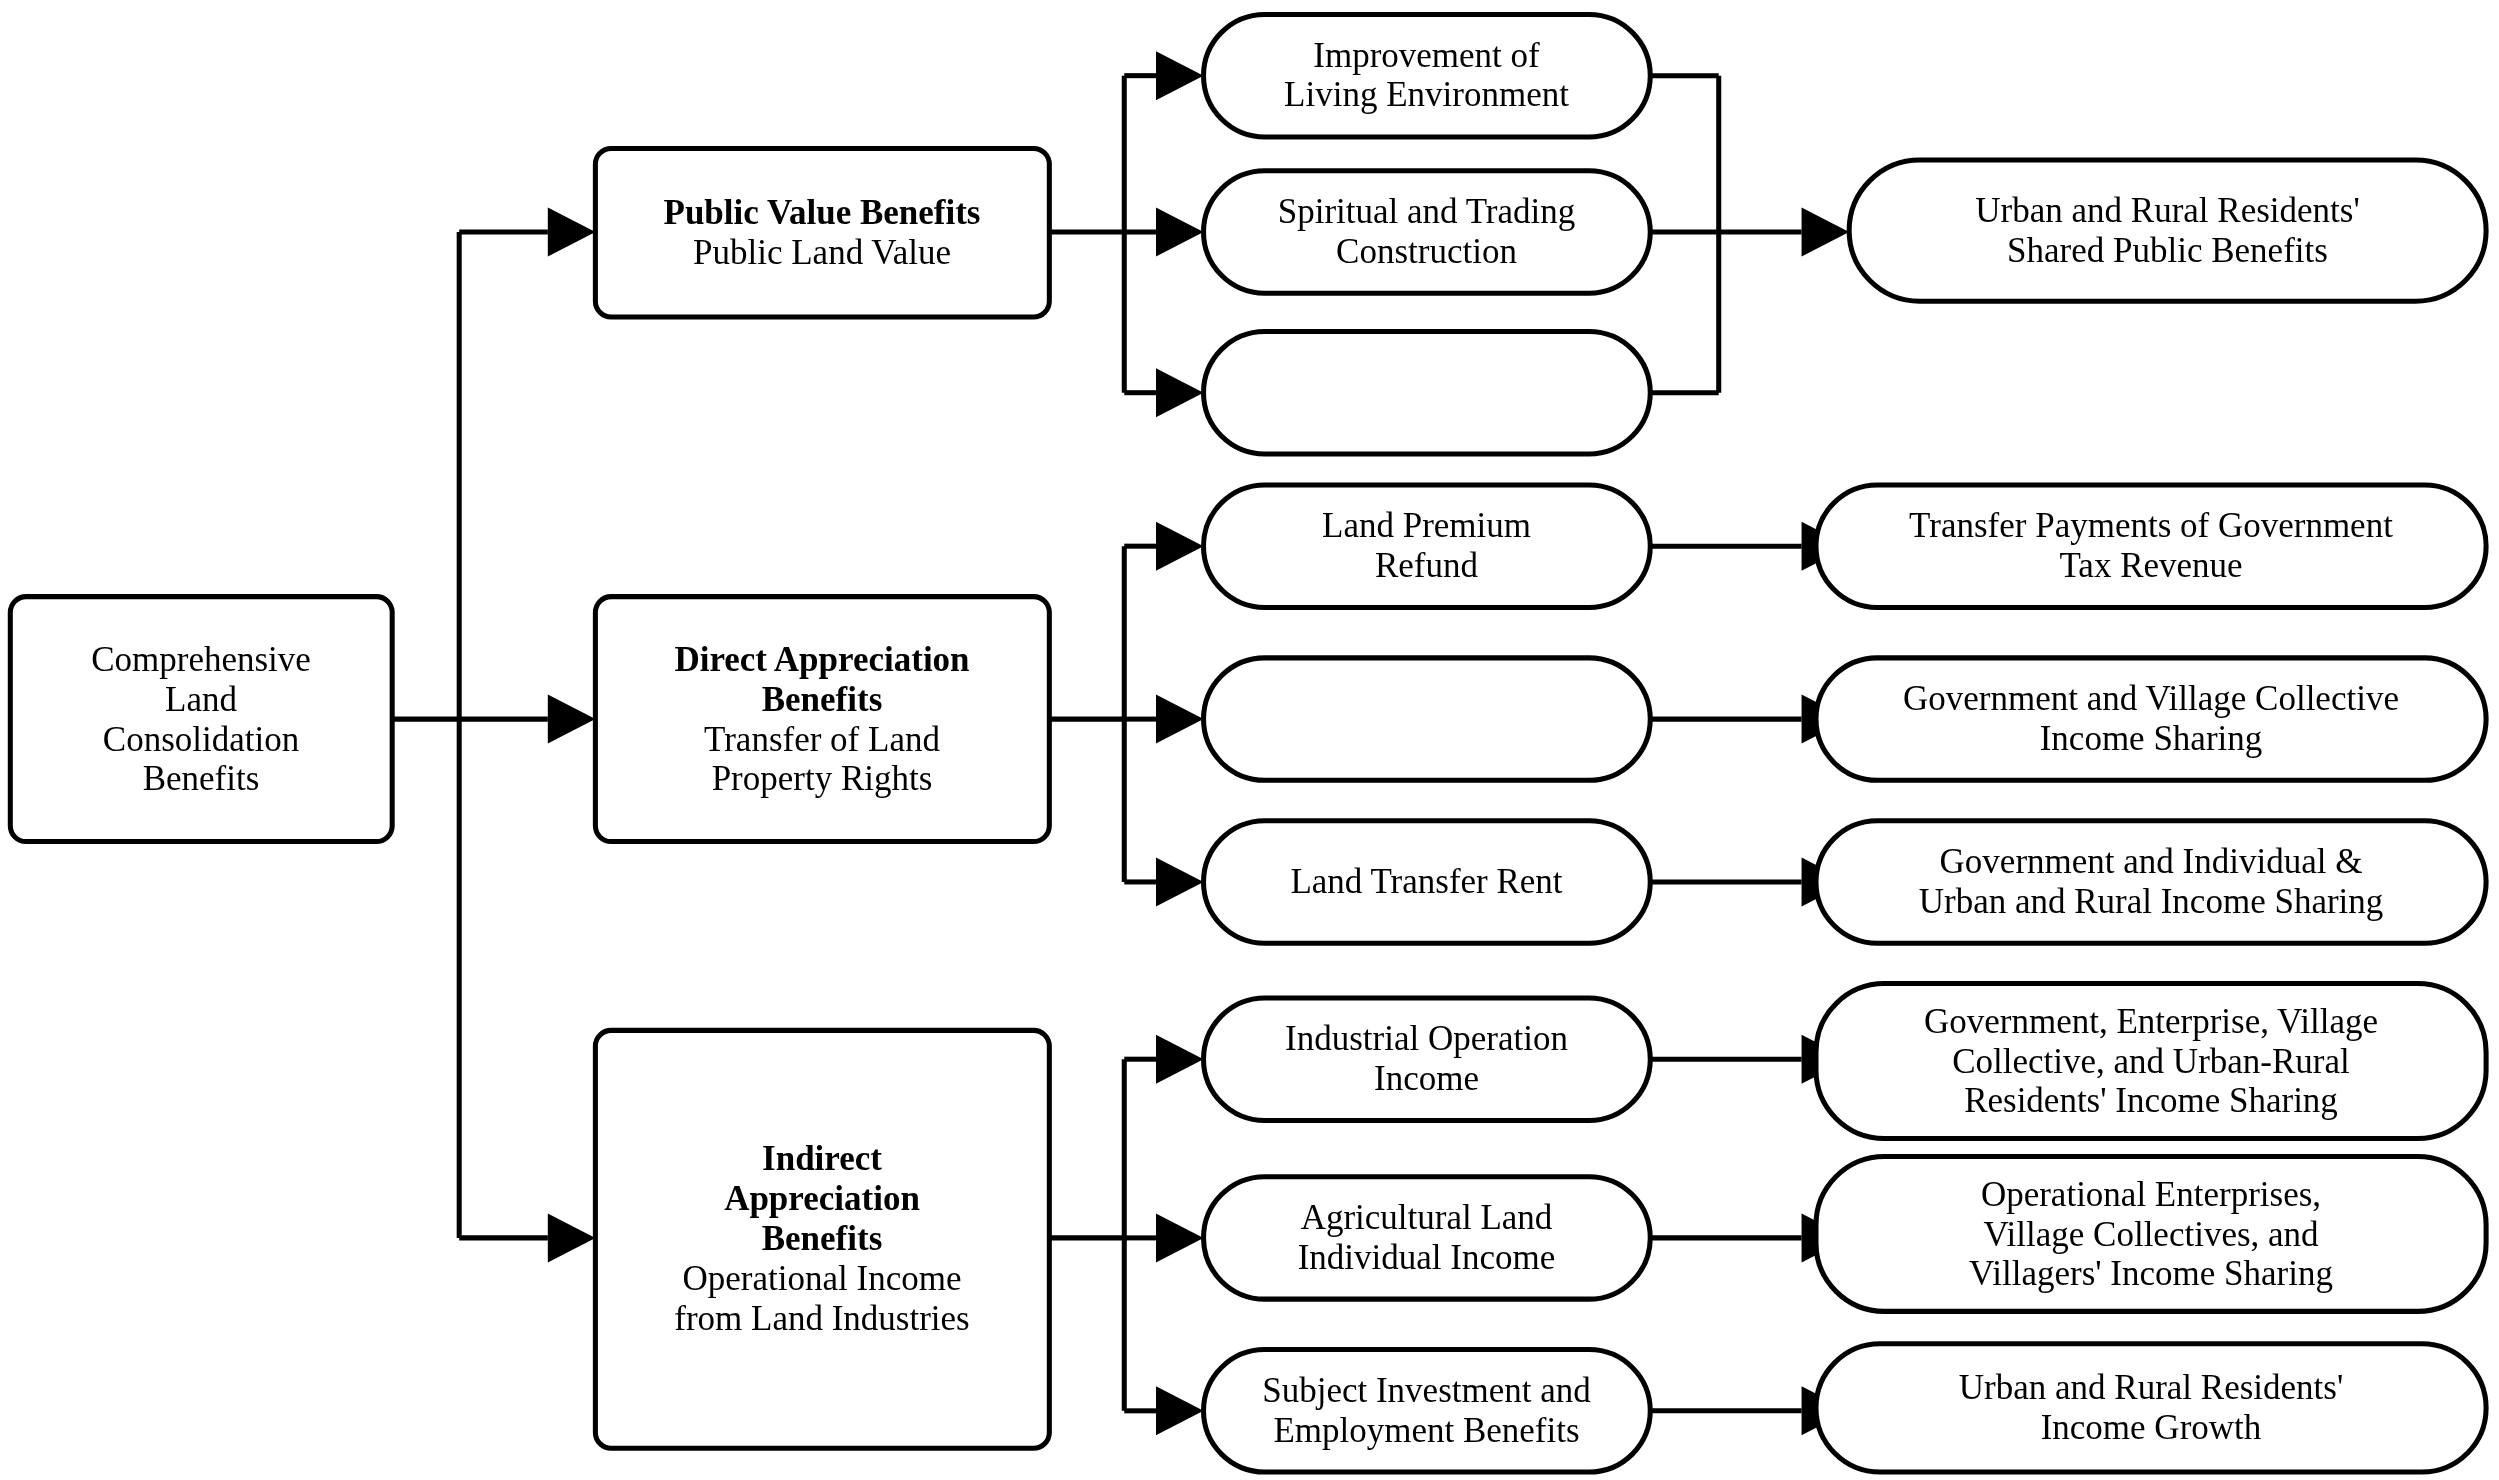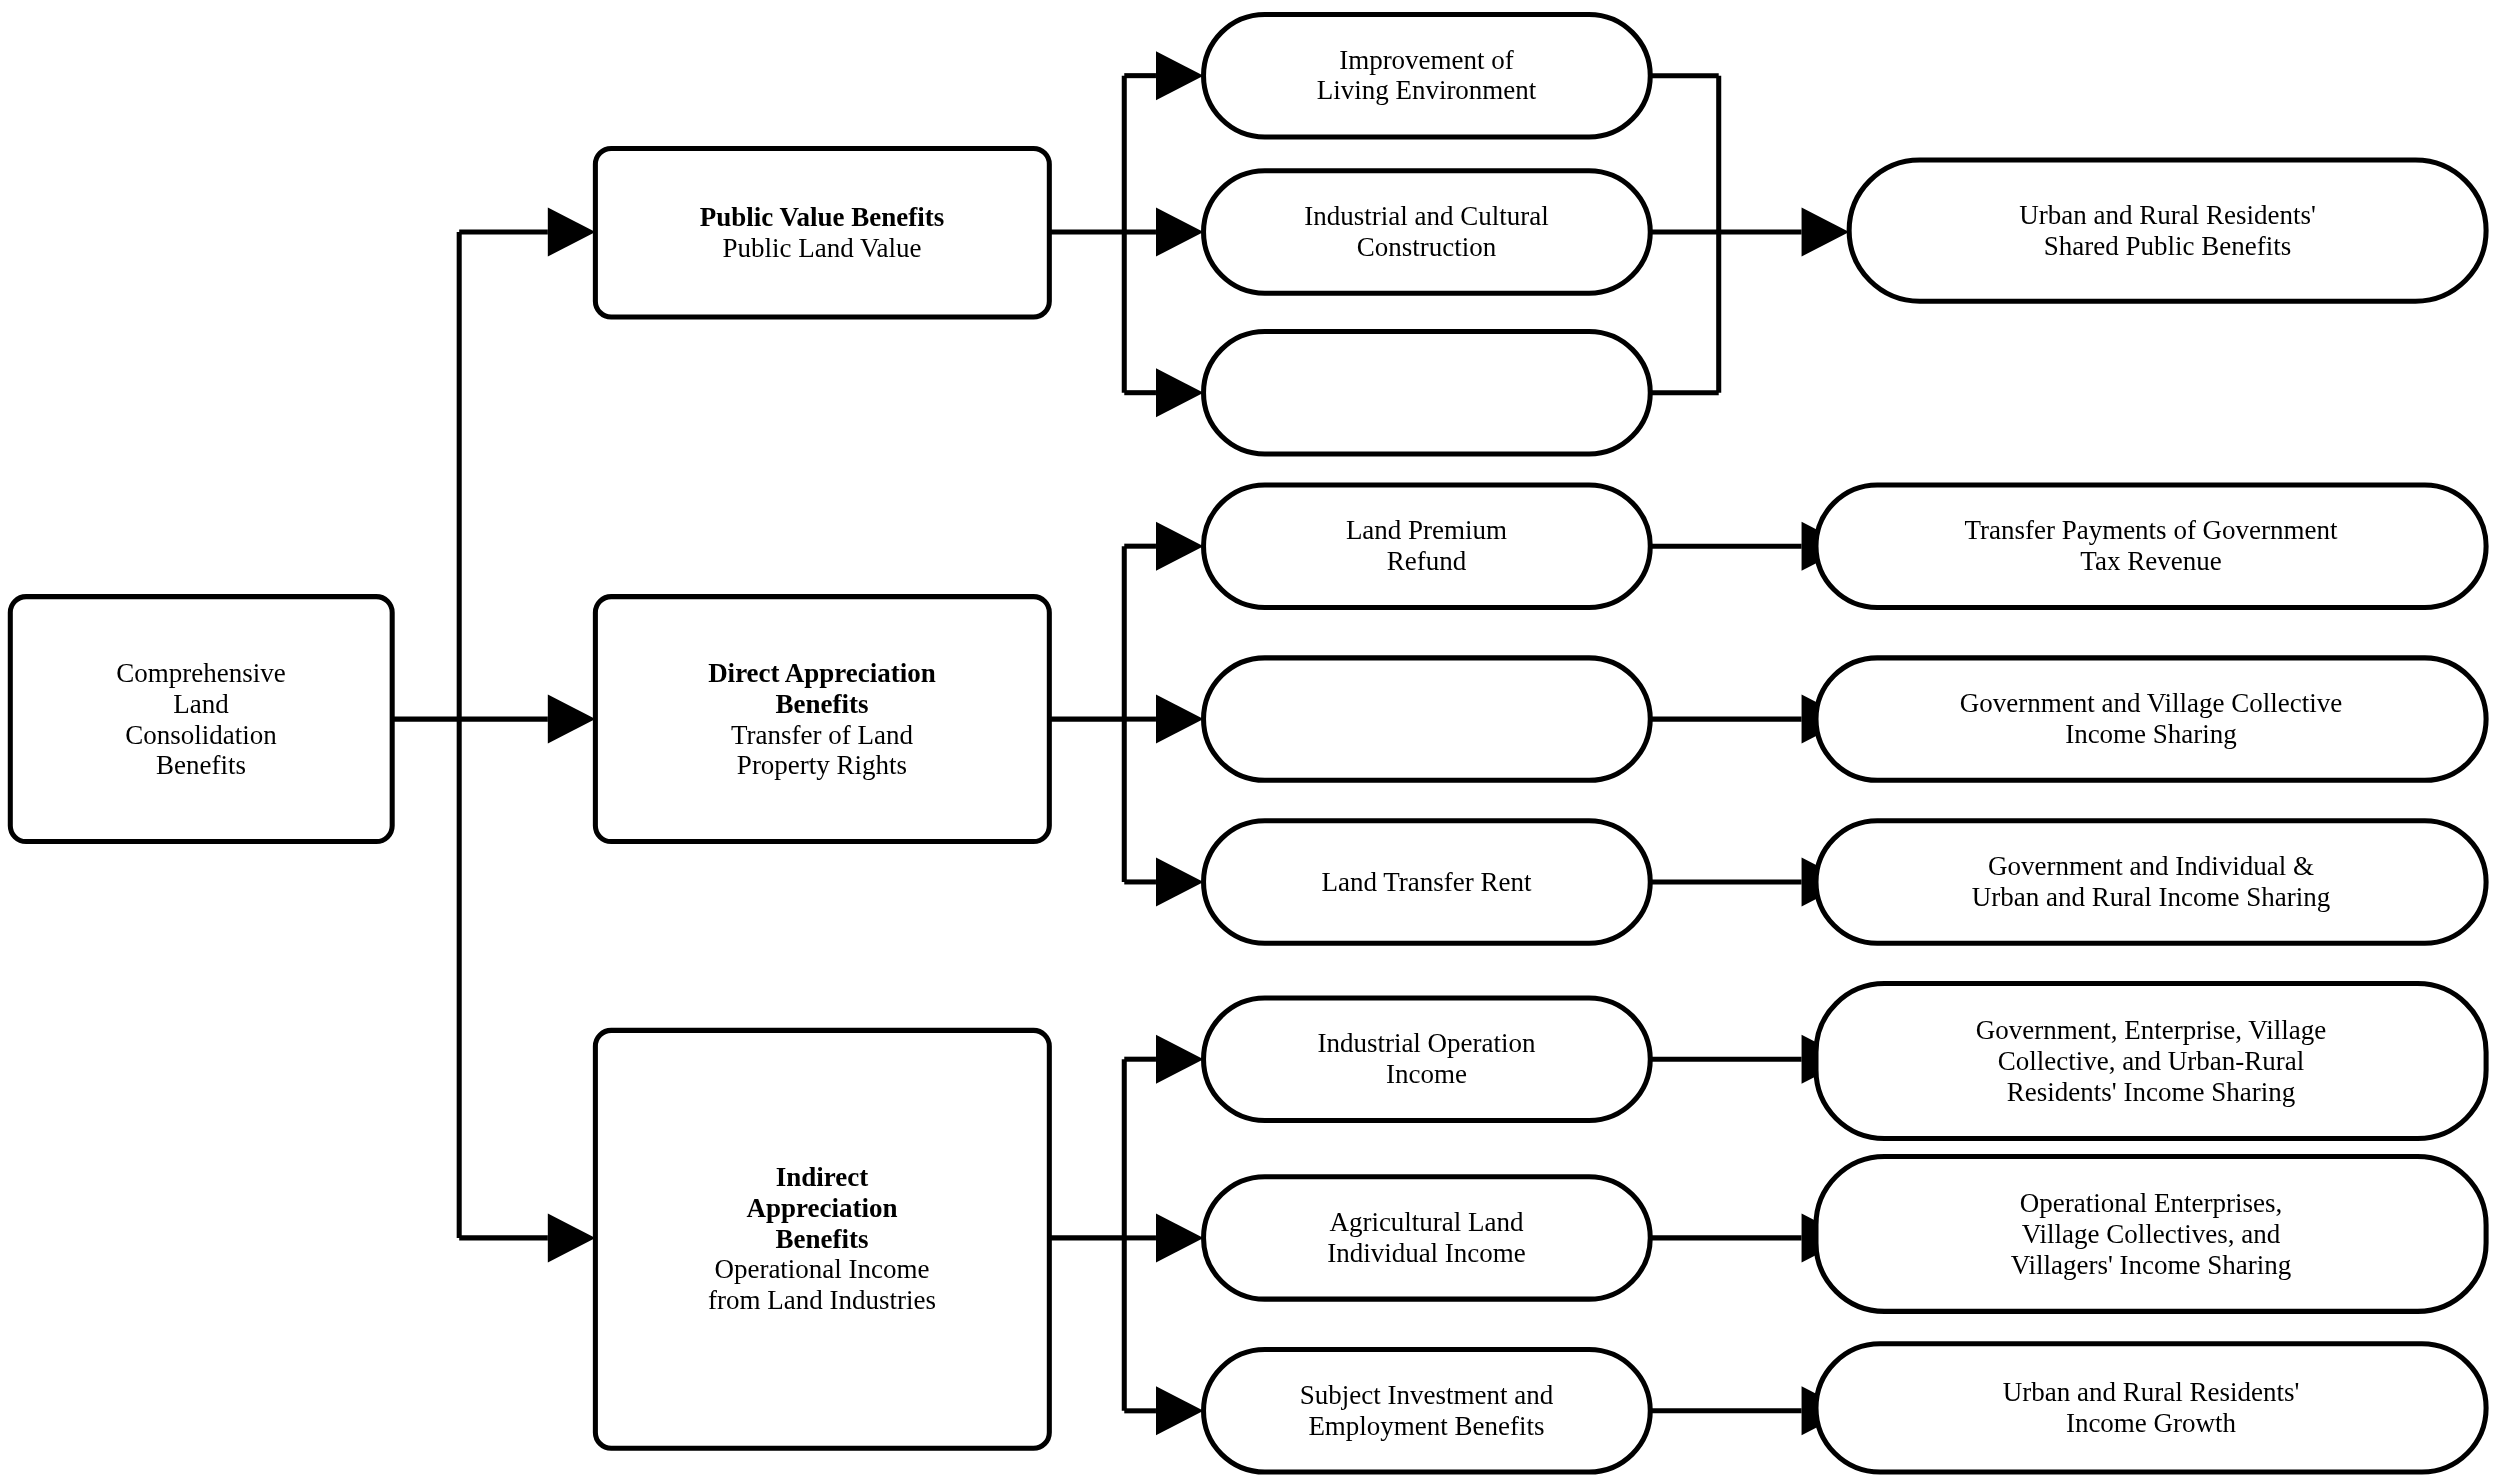--- a/index.html
+++ b/index.html
@@ -41,21 +41,21 @@
   }
   .node-text {
     position: absolute;
     display: flex;
     flex-direction: column;
     align-items: center;
     justify-content: center;
     text-align: center;
     color: #000000;
     line-height: 1.14;
-    font-size: 27px;
+    font-size: 35px;
     box-sizing: border-box;
     padding: 0 10px;
     pointer-events: none;
     white-space: pre-line;
   }
   .node-text .ttl {
     font-weight: bold;
   }
   .node-text .sub {
     font-weight: normal;
@@ -166,21 +166,21 @@
   <div class="node-text" style="left:595px; top:148px; width:454px; height:169px;">
     <span class="ttl">Public Value Benefits</span>
     <span class="sub">Public Land Value</span>
   </div>
 
   <div class="node-text" style="left:1203px; top:14.4px; width:447px; height:122px;">
     <span class="sub">Improvement of
 Living Environment</span>
   </div>
   <div class="node-text" style="left:1203px; top:171px; width:447px; height:122px;">
-    <span class="sub">Industrial and Cultural
+    <span class="sub">Spiritual and Trading
 Construction</span>
   </div>
 
   <div class="node-text" style="left:1849px; top:160px; width:637px; height:141px;">
     <span class="sub">Urban and Rural Residents'
 Shared Public Benefits</span>
   </div>
 
   <div class="node-text" style="left:595px; top:597px; width:454px; height:245px;">
     <span class="ttl">Direct Appreciation

